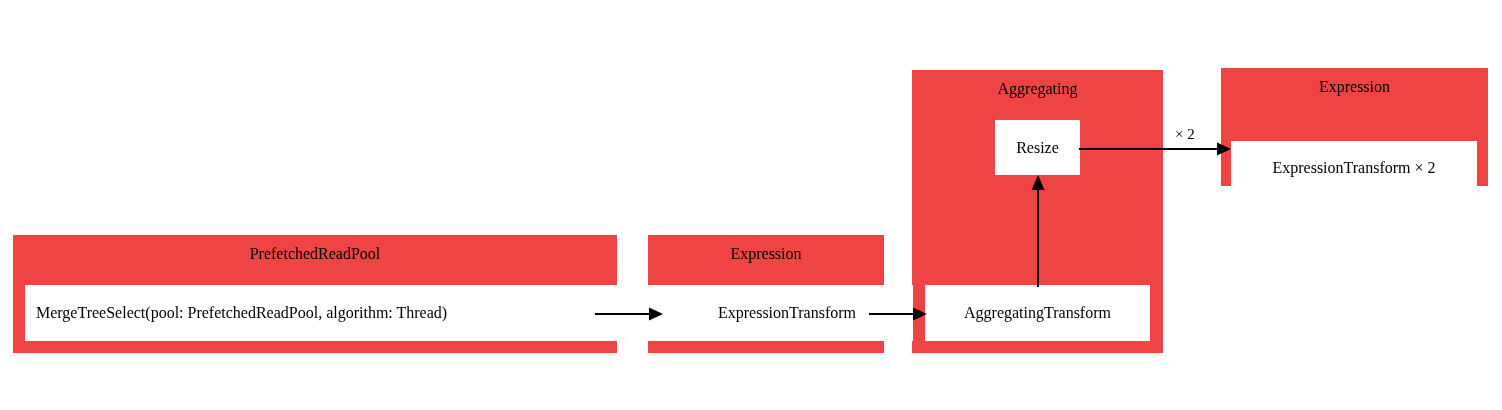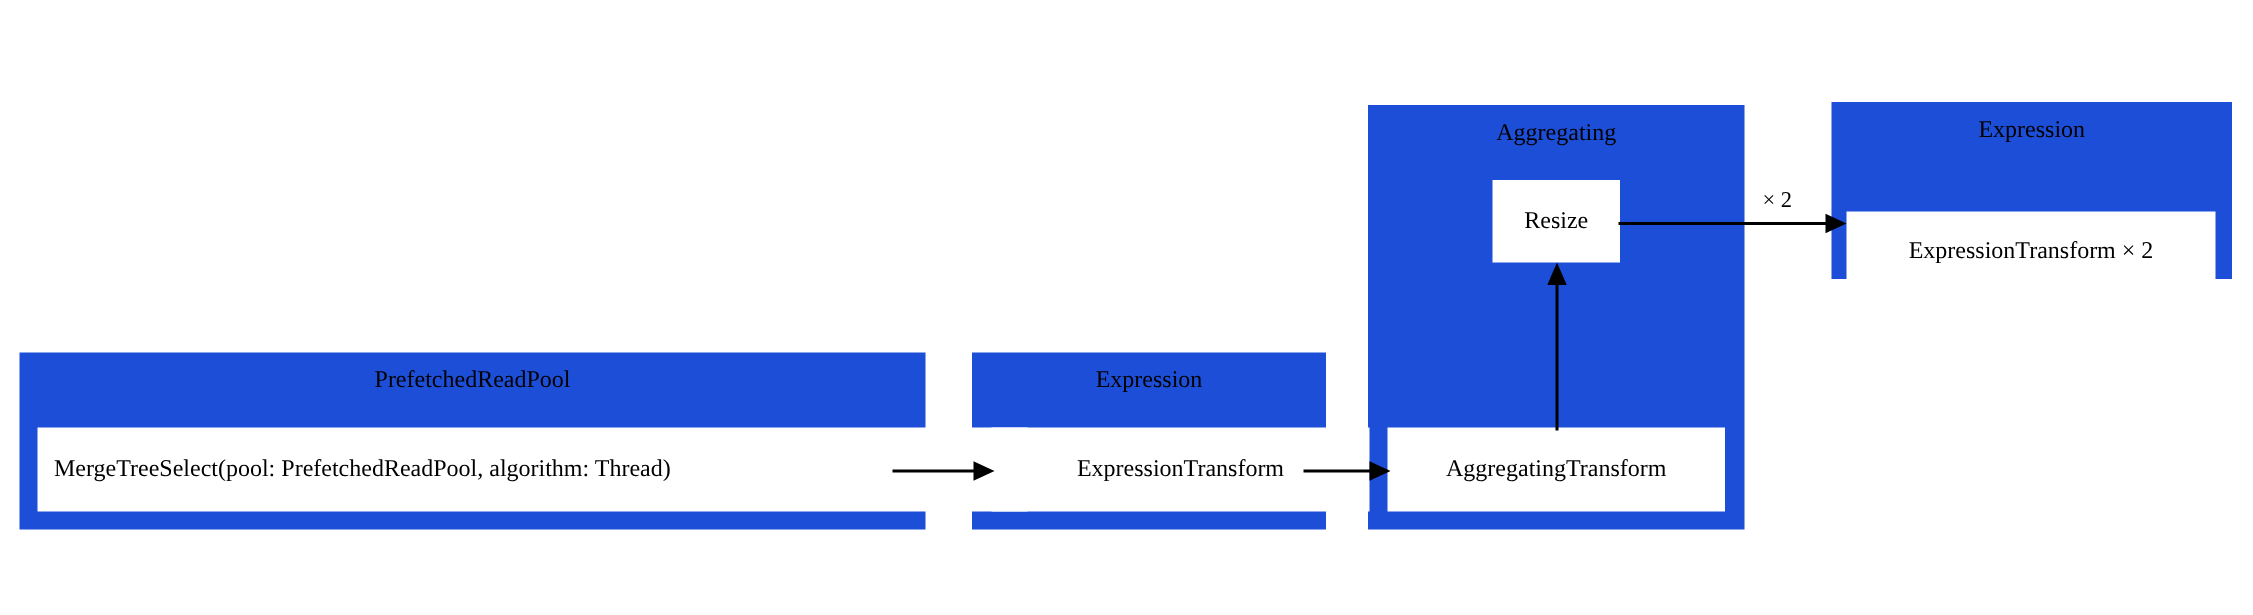--- a/index.html
+++ b/index.html
@@ -10,21 +10,21 @@
   #canvas {
     position: relative;
     width: 1502px;
     height: 410px;
     background: #ffffff;
     font-family: "Liberation Serif", "DejaVu Serif", serif;
     overflow: hidden;
   }
   .cluster {
     position: absolute;
-    background: #1d4ed8;
+    background: #ef4444;
     box-sizing: border-box;
   }
   .cluster-title {
     position: absolute;
     left: 0;
     right: 0;
     text-align: center;
     font-size: 16px;
     color: #000000;
     line-height: 1;

